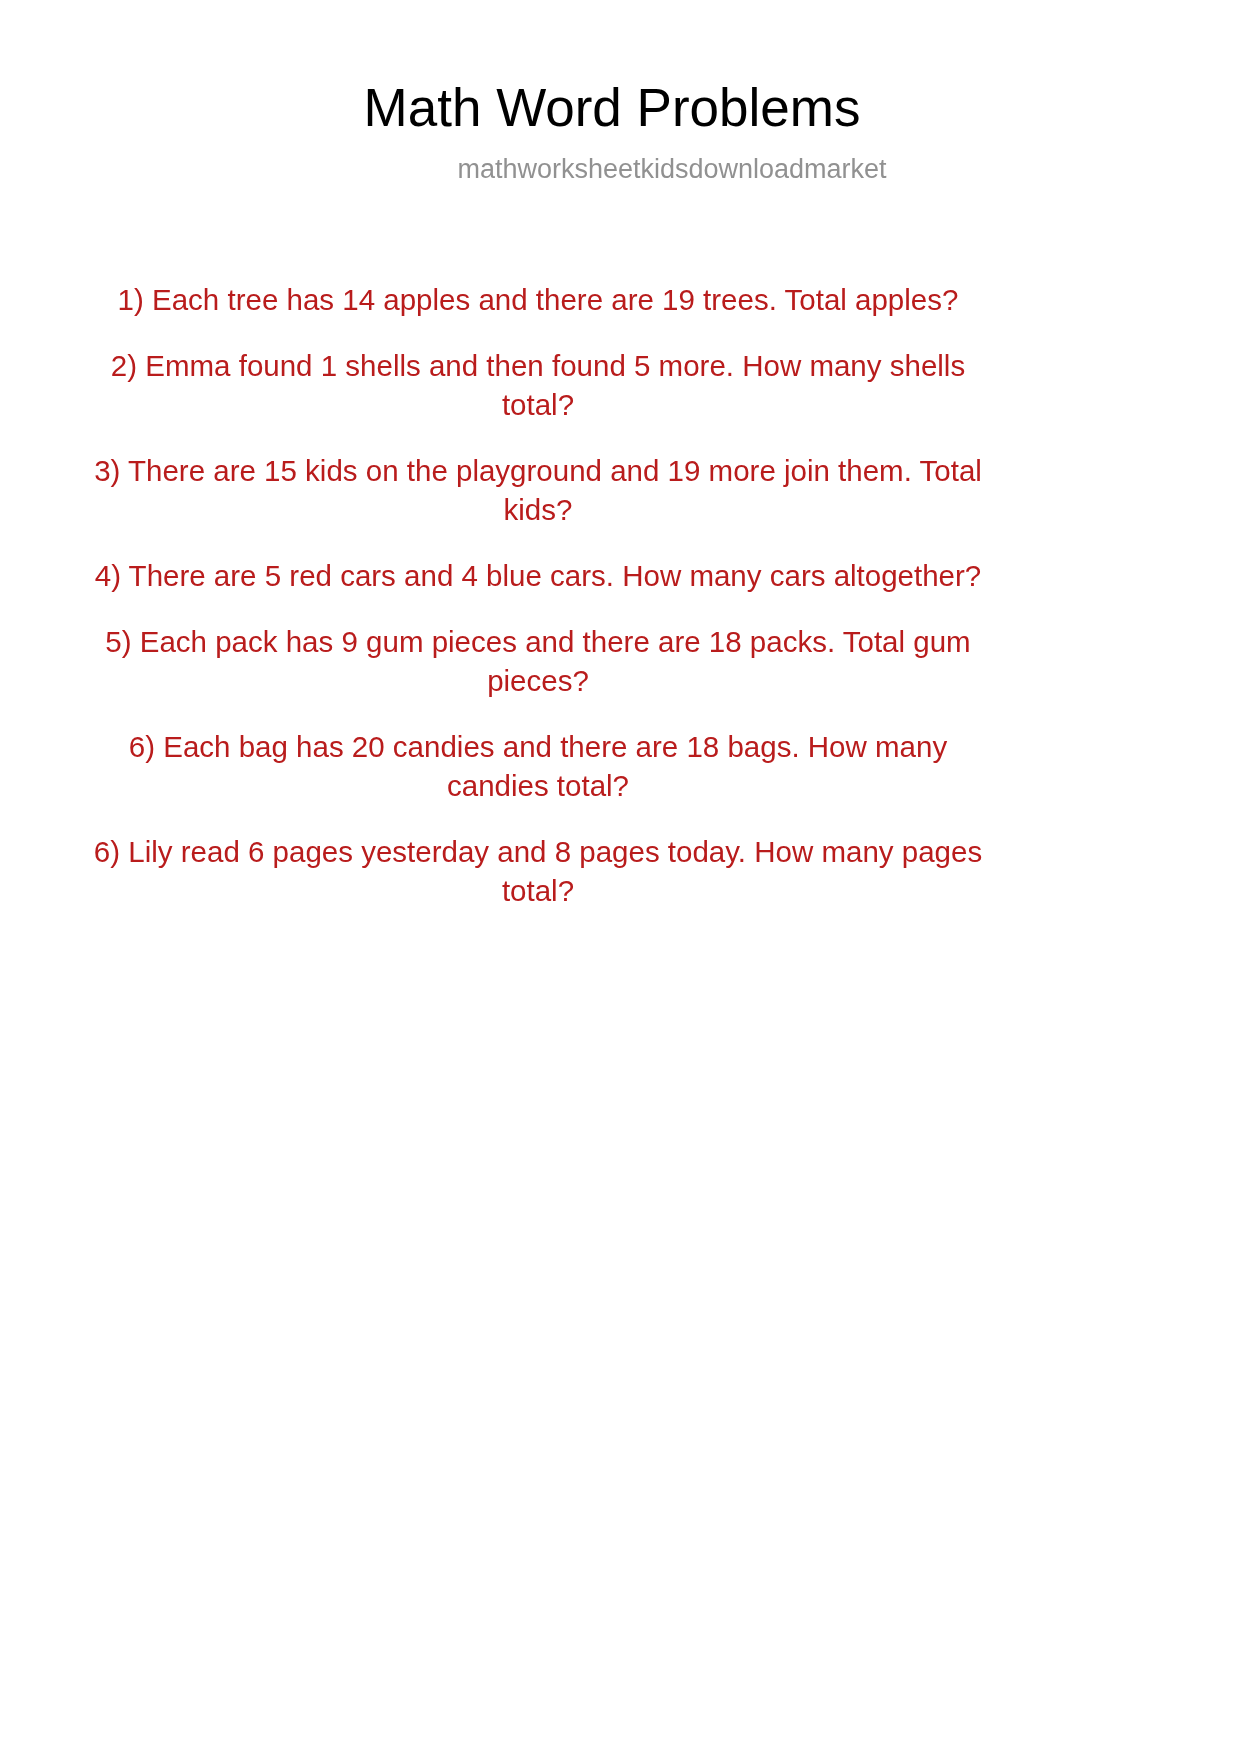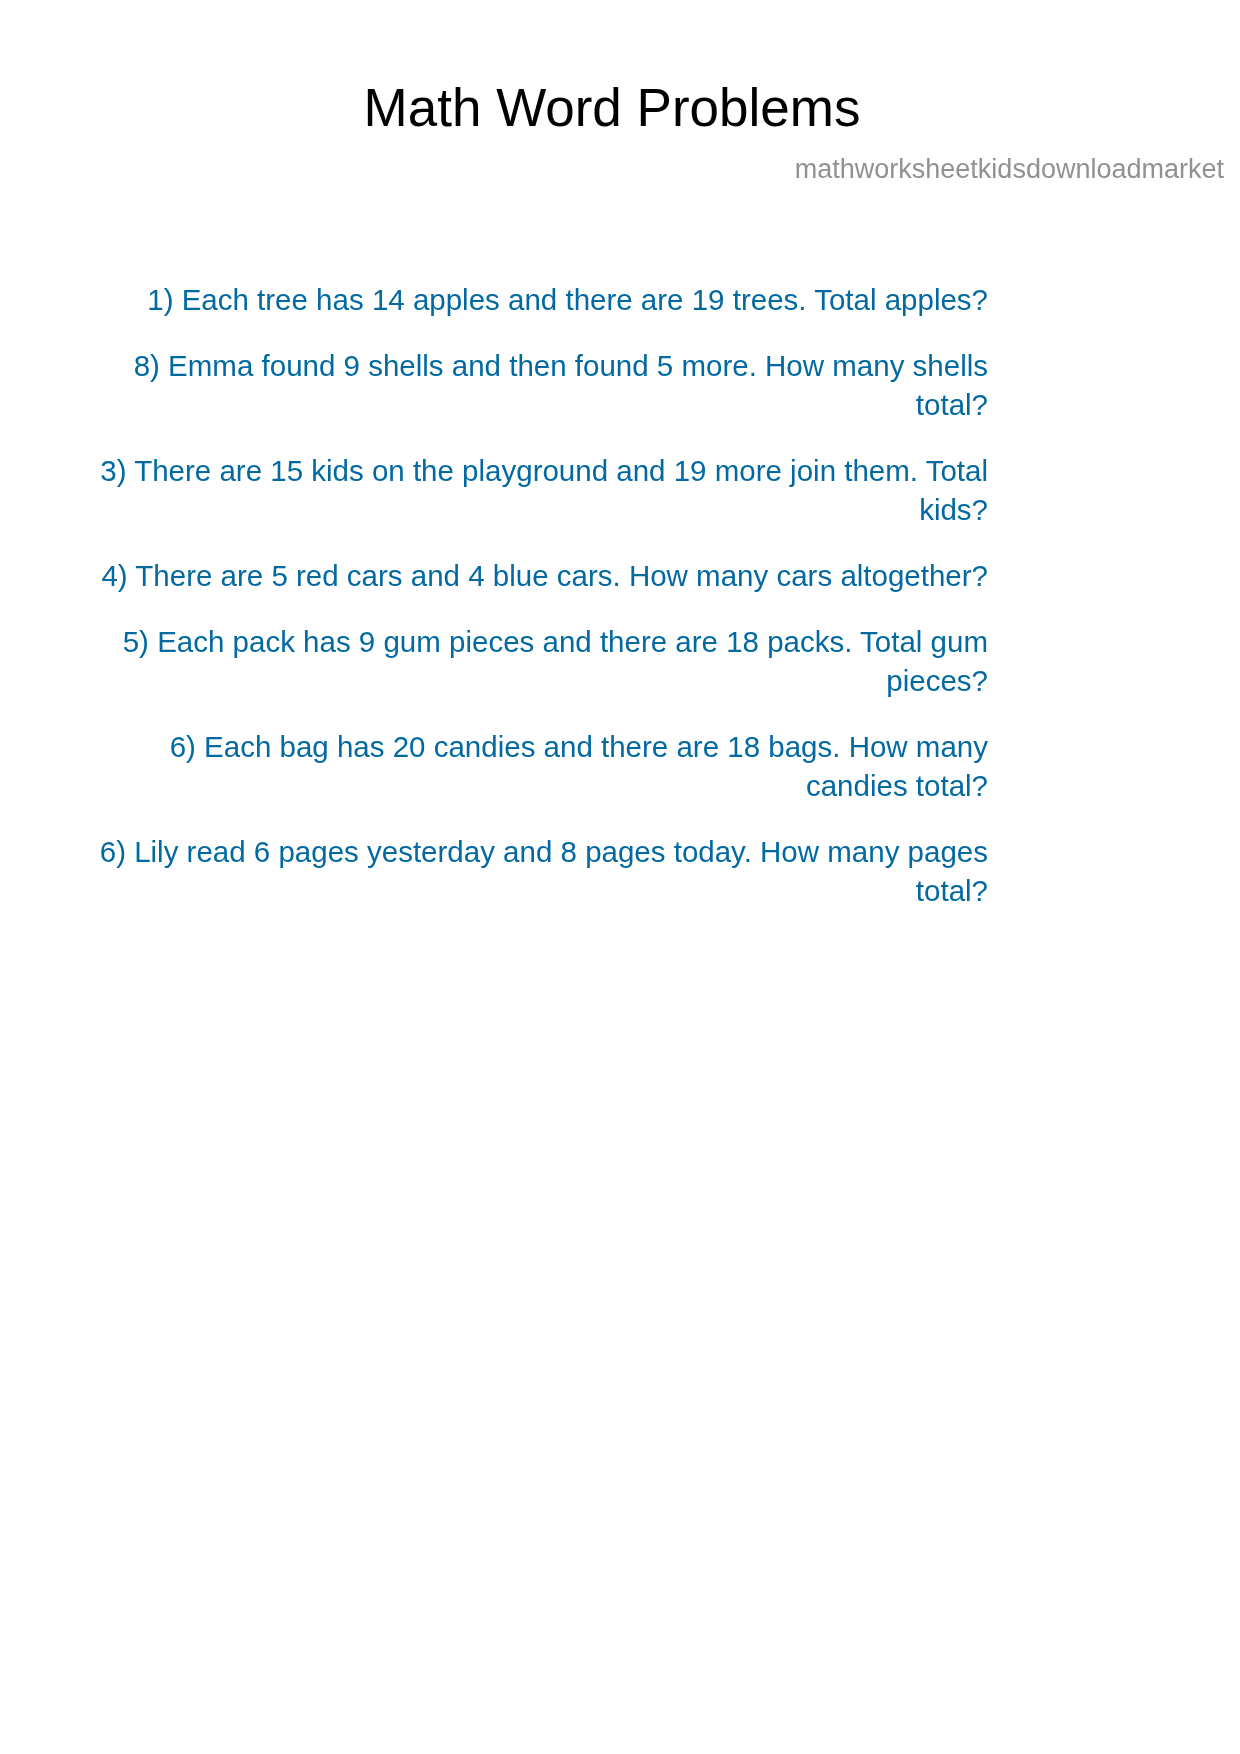--- a/index.html
+++ b/index.html
@@ -35,52 +35,52 @@
     text-align: center;
   }
   .doc-subtitle {
     font-size: 27px;
     font-weight: 400;
     color: #919191;
     margin: 0;
     padding-top: 14px;
     padding-left: 120px;
     line-height: 1.2;
-    text-align: right;
+    text-align: center;
   }
   .content {
     margin-top: 96px;
     padding-left: 88px;
     padding-right: 236px;
   }
   .problem {
     font-size: 29.5px;
     line-height: 1.32;
-    color: #0369a1;
+    color: #b91c1c;
     margin: 0 0 27px 0;
-    text-align: right;
+    text-align: center;
     word-spacing: 0px;
   }
   .problem:last-child {
     margin-bottom: 0;
   }
 </style>
 </head>
 <body>
 
 <div class="page">
 
   <div class="header">
     <h1 class="doc-title">Math Word Problems</h1>
     <div class="doc-subtitle">mathworksheetkidsdownloadmarket</div>
   </div>
 
   <div class="content">
     <p class="problem">1) Each tree has 14 apples and there are 19 trees. Total apples?</p>
-    <p class="problem">8) Emma found 9 shells and then found 5 more. How many shells total?</p>
+    <p class="problem">2) Emma found 1 shells and then found 5 more. How many shells total?</p>
     <p class="problem">3) There are 15 kids on the playground and 19 more join them. Total kids?</p>
     <p class="problem">4) There are 5 red cars and 4 blue cars. How many cars altogether?</p>
     <p class="problem">5) Each pack has 9 gum pieces and there are 18 packs. Total gum pieces?</p>
     <p class="problem">6) Each bag has 20 candies and there are 18 bags. How many candies total?</p>
     <p class="problem">6) Lily read 6 pages yesterday and 8 pages today. How many pages total?</p>
   </div>
 
 </div>
 
 </body></html>

